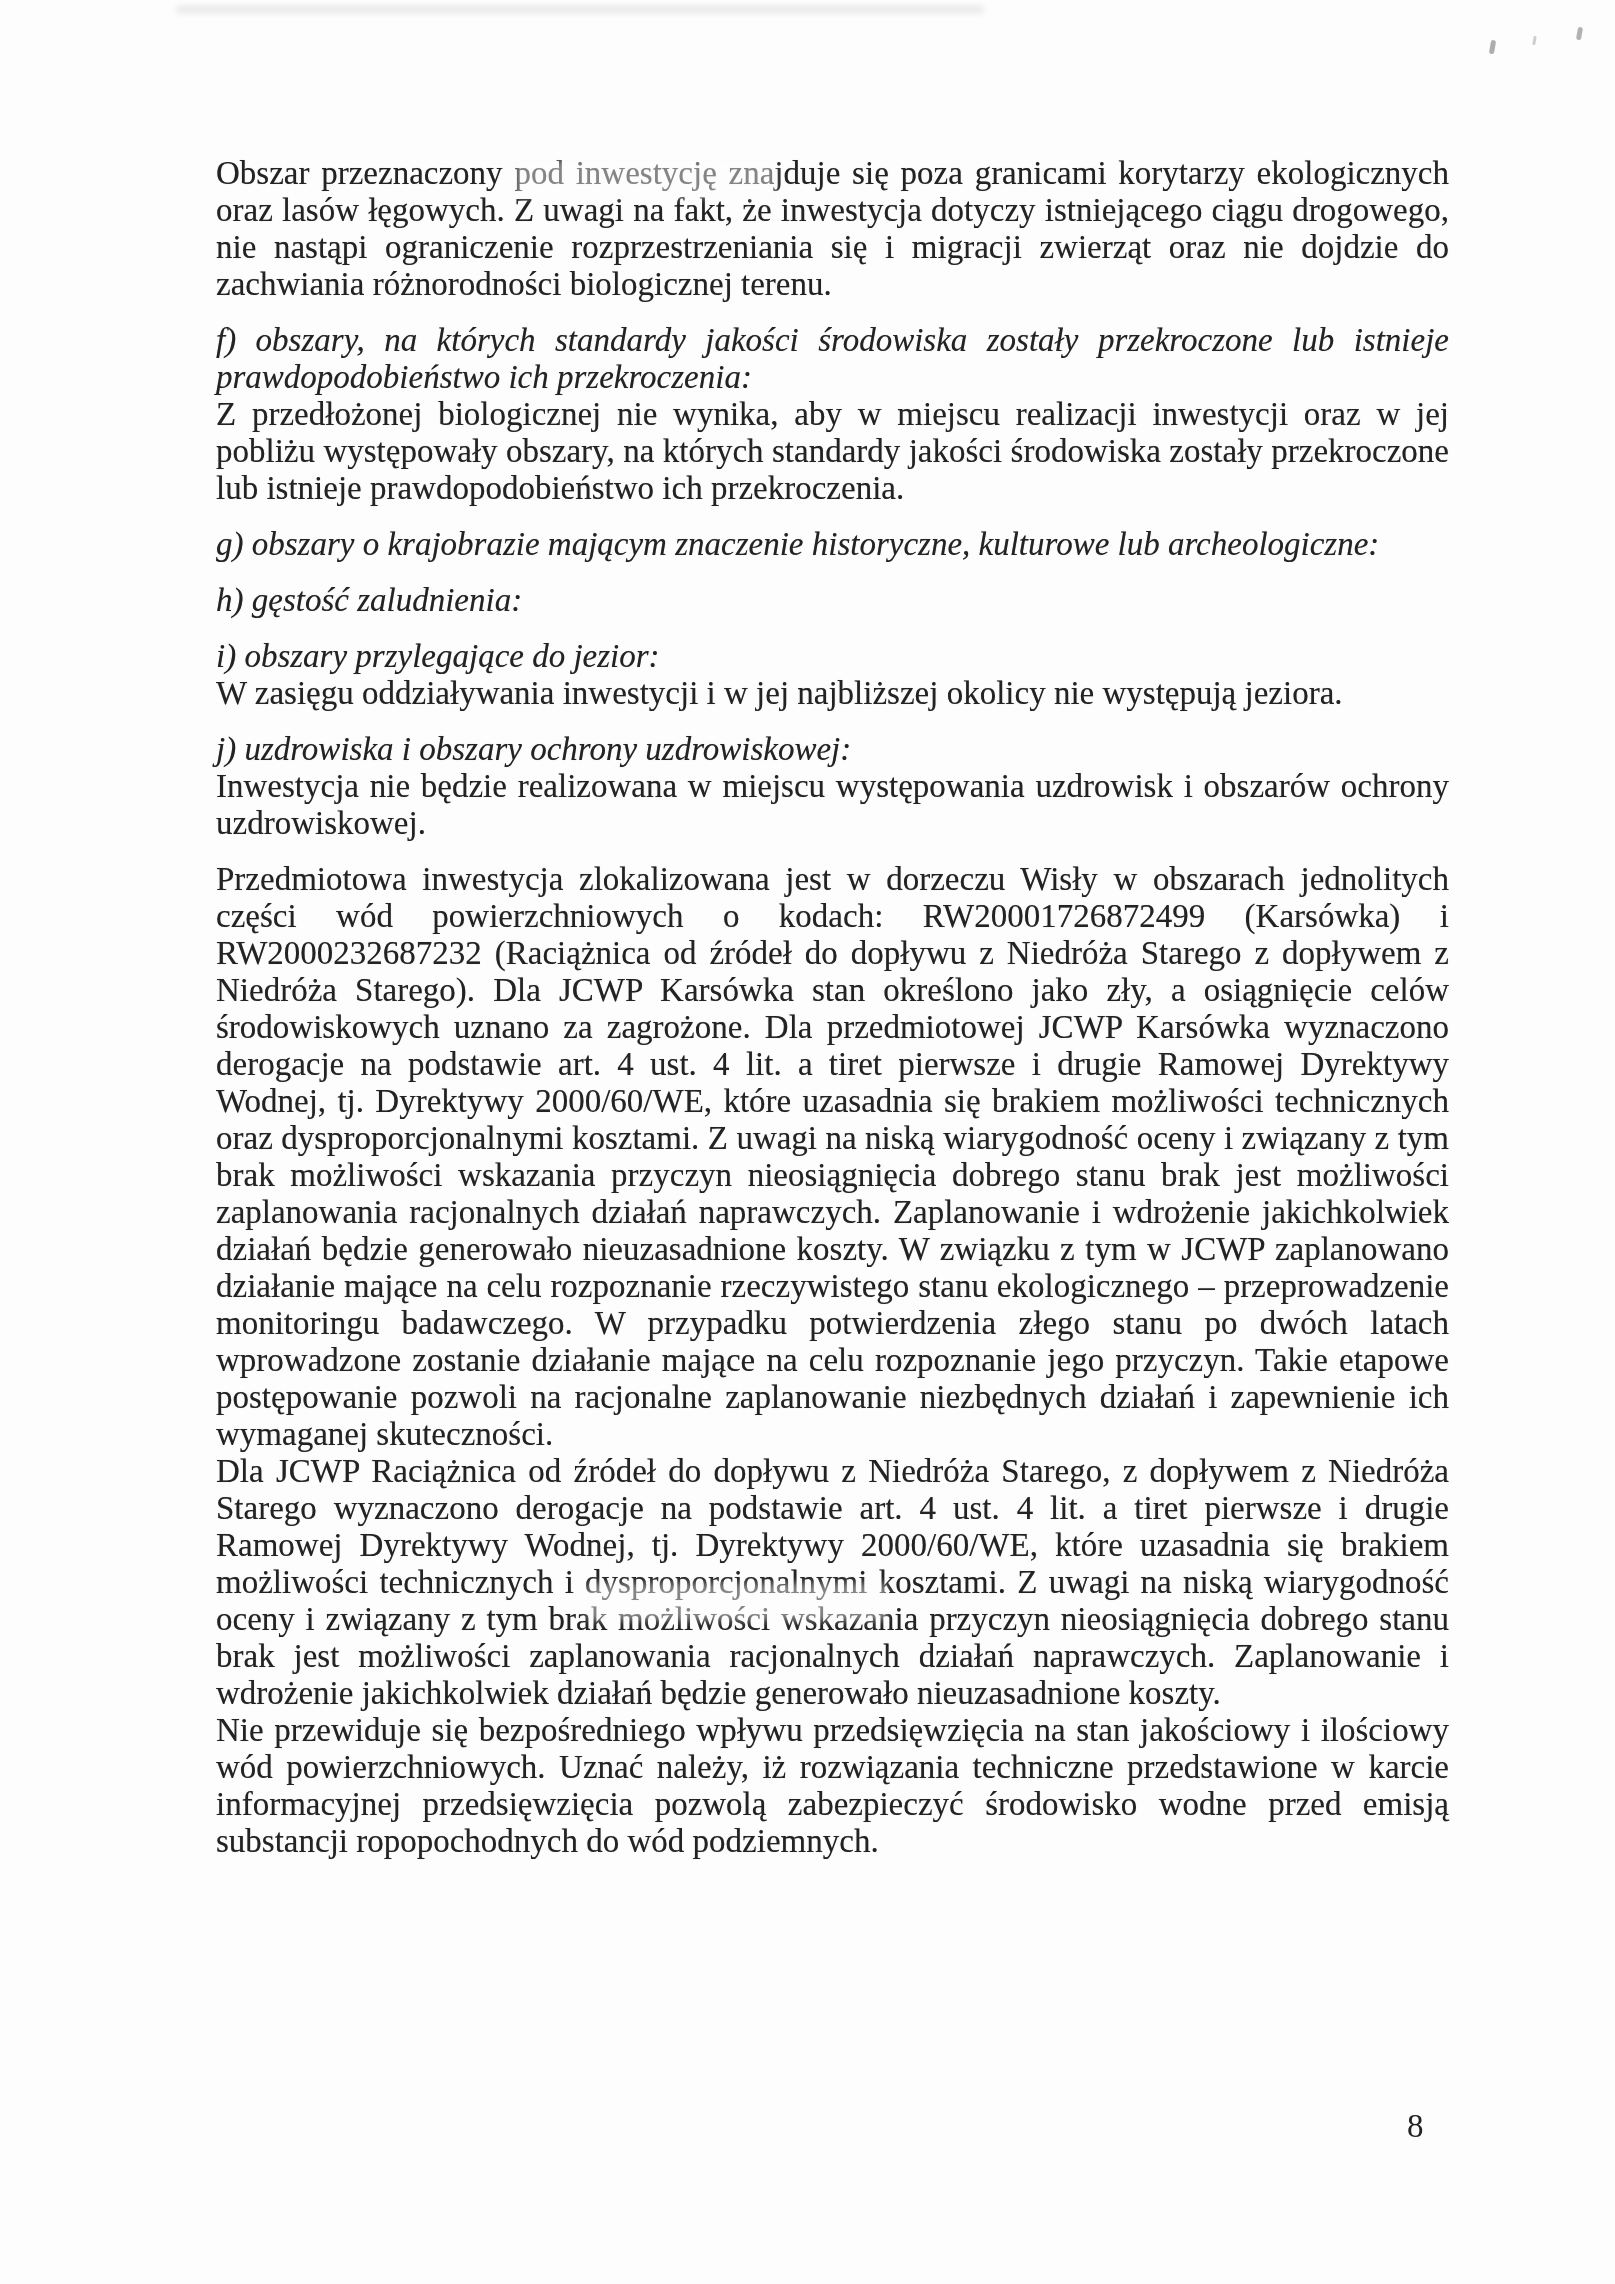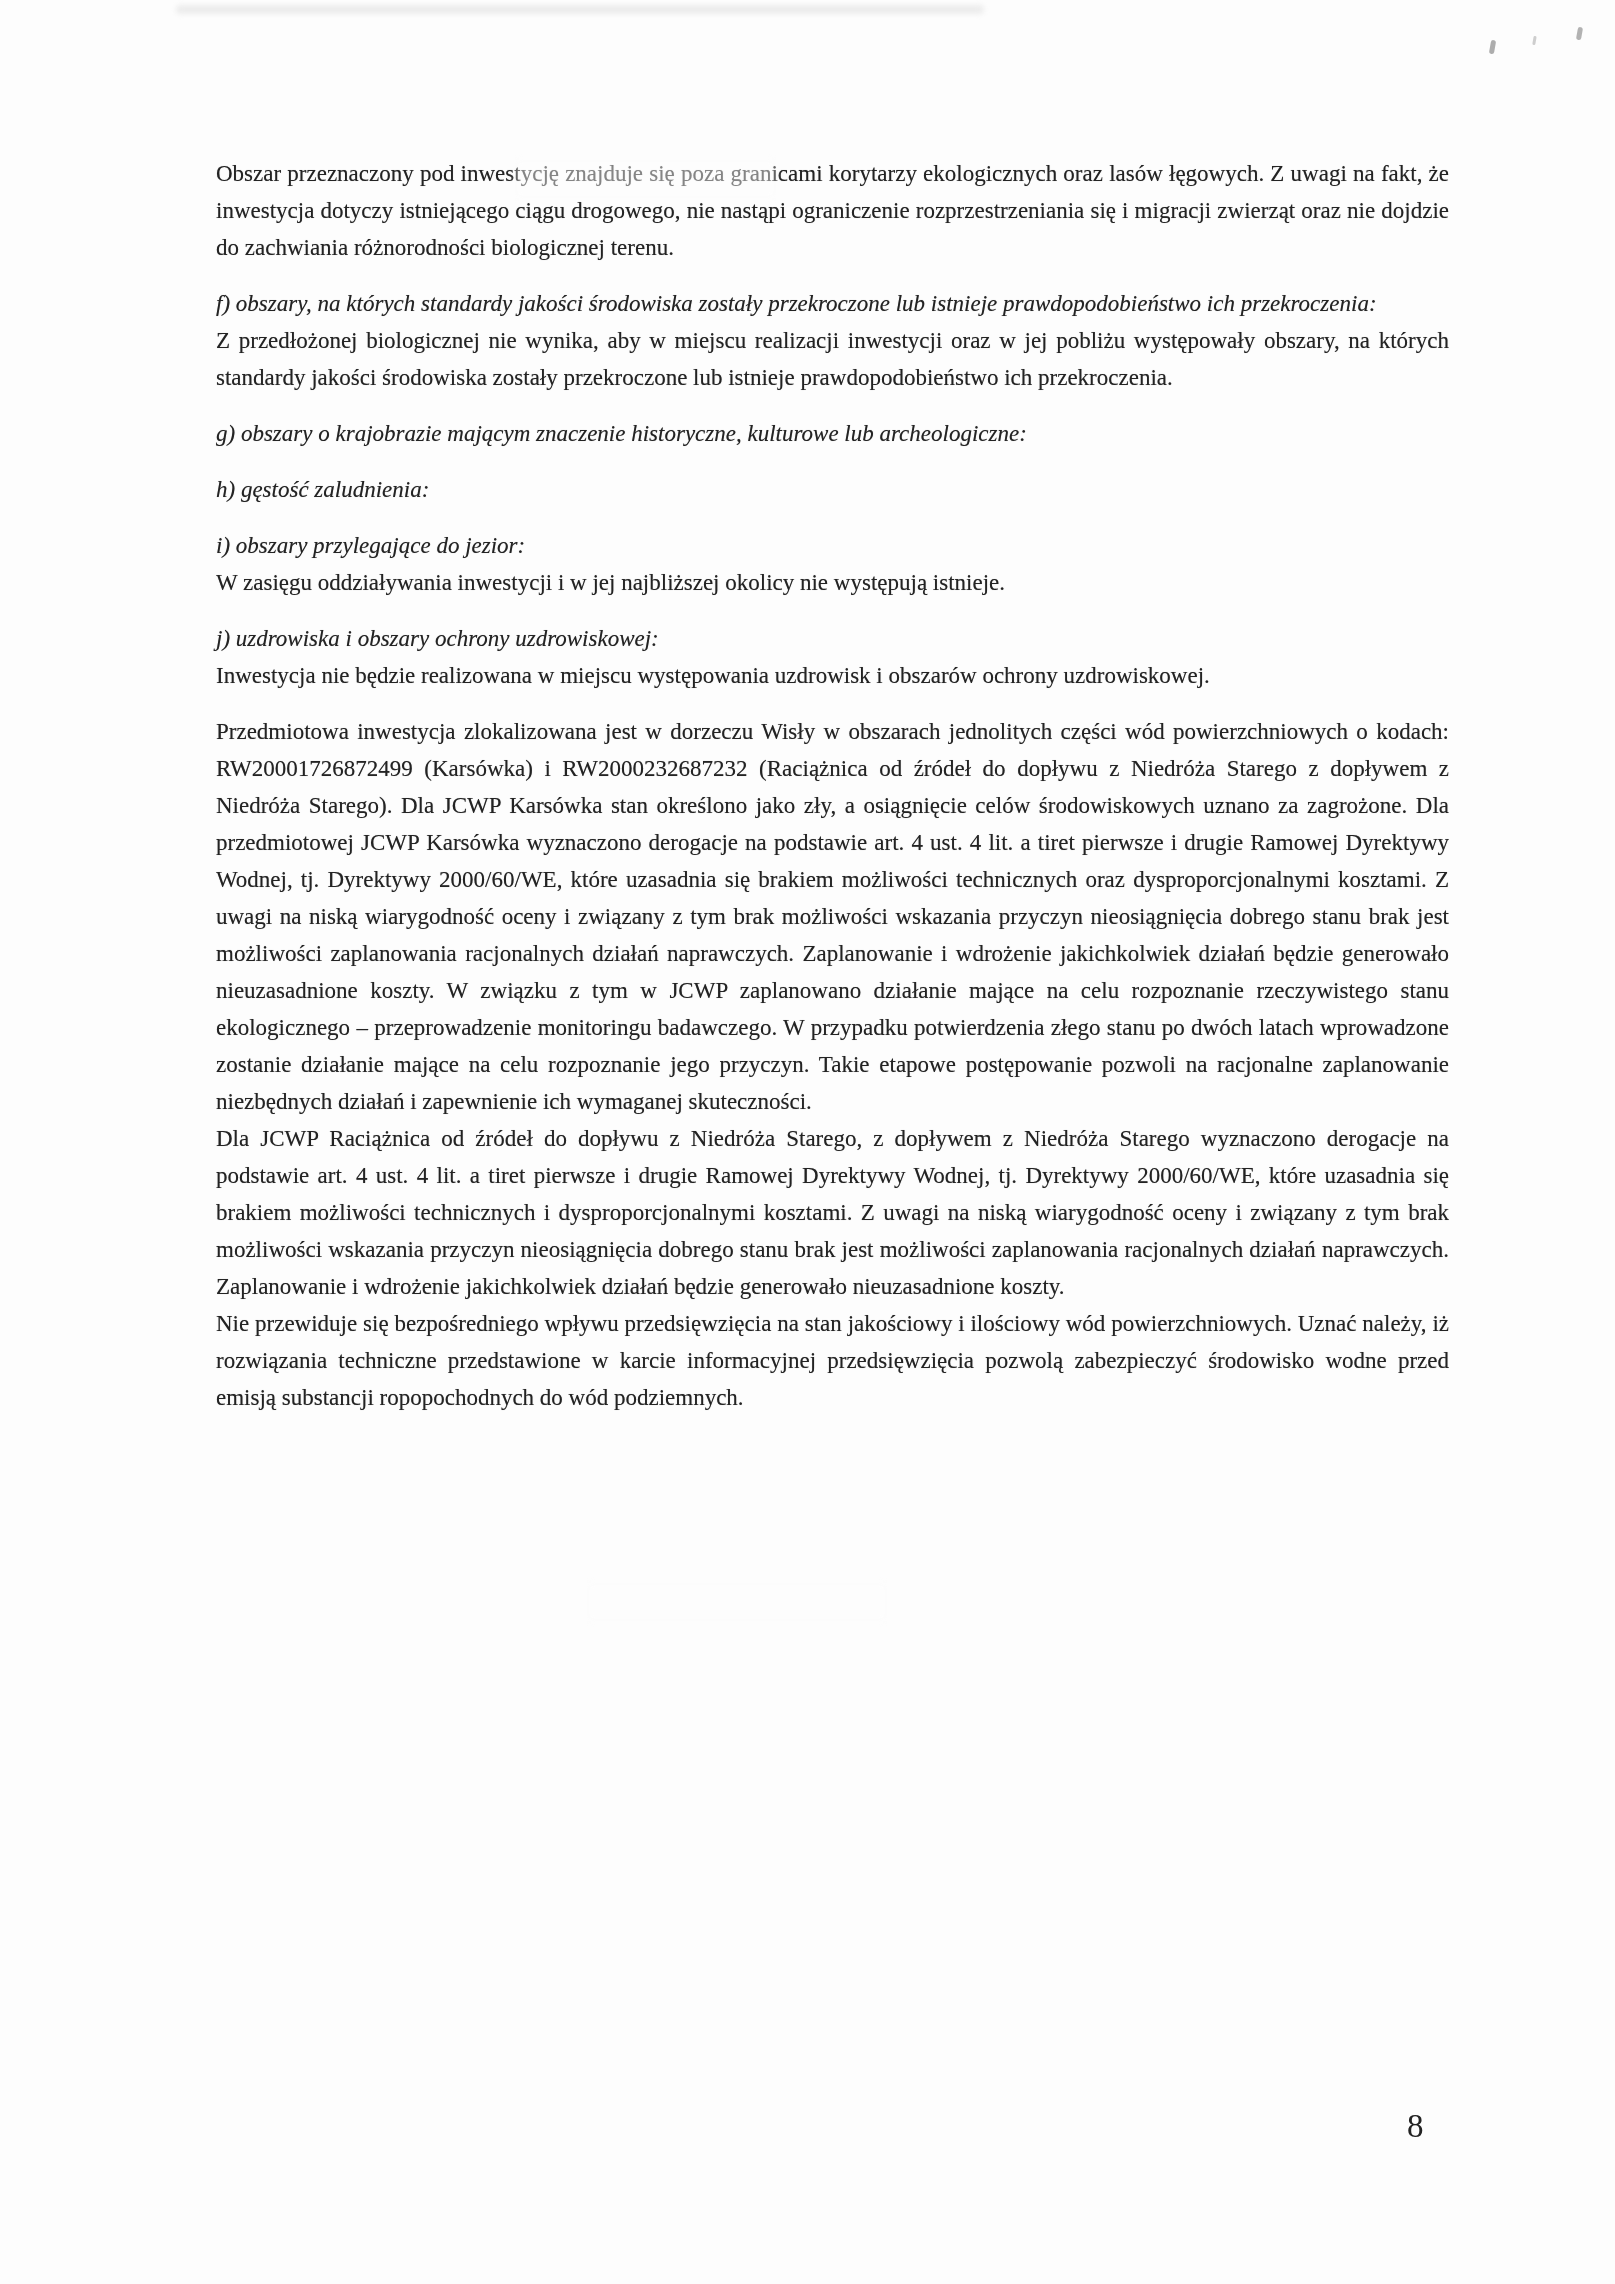--- a/index.html
+++ b/index.html
@@ -38,21 +38,21 @@
   }
   .speck.s1 { left: 1490px; top: 40px; width: 4.6px; height: 14.3px; opacity: .85; }
   .speck.s2 { left: 1533px; top: 36px; width: 3.3px; height: 8.5px; opacity: .5; }
   .speck.s3 { left: 1577px; top: 27px; width: 4.6px; height: 13px; opacity: .8; }
 
   .text-block {
     position: absolute;
     left: 216px;
     top: 155px;
     width: 1233px;
-    font-size: 23px;
+    font-size: 33px;
     line-height: 37px;
     text-align: justify;
     text-shadow: 0 0 0.7px rgba(35,35,35,0.45);
   }
   .text-block p { margin: 0; }
   .section { margin-top: 19px; }
   .heading { font-style: italic; }
   .body-par sup {
     font-size: 0.62em;
     line-height: 0;
@@ -98,21 +98,21 @@
     <section class="section">
       <p class="heading">g) obszary o krajobrazie mającym znaczenie historyczne, kulturowe lub archeologiczne:</p>
     </section>
 
     <section class="section">
       <p class="heading">h) gęstość zaludnienia:</p>
     </section>
 
     <section class="section">
       <p class="heading">i) obszary przylegające do jezior:</p>
-      <p class="body-par">W zasięgu oddziaływania inwestycji i w jej najbliższej okolicy nie występują istnieje.</p>
+      <p class="body-par">W zasięgu oddziaływania inwestycji i w jej najbliższej okolicy nie występują jeziora.</p>
     </section>
 
     <section class="section">
       <p class="heading">j) uzdrowiska i obszary ochrony uzdrowiskowej:</p>
       <p class="body-par">Inwestycja nie będzie realizowana w miejscu występowania uzdrowisk i obszarów ochrony uzdrowiskowej.</p>
     </section>
 
     <section class="section">
       <p class="body-par">Przedmiotowa inwestycja zlokalizowana jest w dorzeczu Wisły w obszarach jednolitych części wód powierzchniowych o kodach: RW20001726872499 (Karsówka) i RW2000232687232 (Raciążnica od źródeł do dopływu z Niedróża Starego z dopływem z Niedróża Starego). Dla JCWP Karsówka stan określono jako zły, a osiągnięcie celów środowiskowych uznano za zagrożone. Dla przedmiotowej JCWP Karsówka wyznaczono derogacje na podstawie art. 4 ust. 4 lit. a tiret pierwsze i drugie Ramowej Dyrektywy Wodnej, tj. Dyrektywy 2000/60/WE, które uzasadnia się brakiem możliwości technicznych oraz dysproporcjonalnymi kosztami. Z uwagi na niską wiarygodność oceny i związany z tym brak możliwości wskazania przyczyn nieosiągnięcia dobrego stanu brak jest możliwości zaplanowania racjonalnych działań naprawczych. Zaplanowanie i wdrożenie jakichkolwiek działań będzie generowało nieuzasadnione koszty. W związku z tym w JCWP zaplanowano działanie mające na celu rozpoznanie rzeczywistego stanu ekologicznego – przeprowadzenie monitoringu badawczego. W przypadku potwierdzenia złego stanu po dwóch latach wprowadzone zostanie działanie mające na celu rozpoznanie jego przyczyn. Takie etapowe postępowanie pozwoli na racjonalne zaplanowanie niezbędnych działań i zapewnienie ich wymaganej skuteczności.</p>
       <p class="body-par">Dla JCWP Raciążnica od źródeł do dopływu z Niedróża Starego, z dopływem z Niedróża Starego wyznaczono derogacje na podstawie art. 4 ust. 4 lit. a tiret pierwsze i drugie Ramowej Dyrektywy Wodnej, tj. Dyrektywy 2000/60/WE, które uzasadnia się brakiem możliwości technicznych i dysproporcjonalnymi kosztami. Z uwagi na niską wiarygodność oceny i związany z tym brak możliwości wskazania przyczyn nieosiągnięcia dobrego stanu brak jest możliwości zaplanowania racjonalnych działań naprawczych. Zaplanowanie i wdrożenie jakichkolwiek działań będzie generowało nieuzasadnione koszty.</p>

